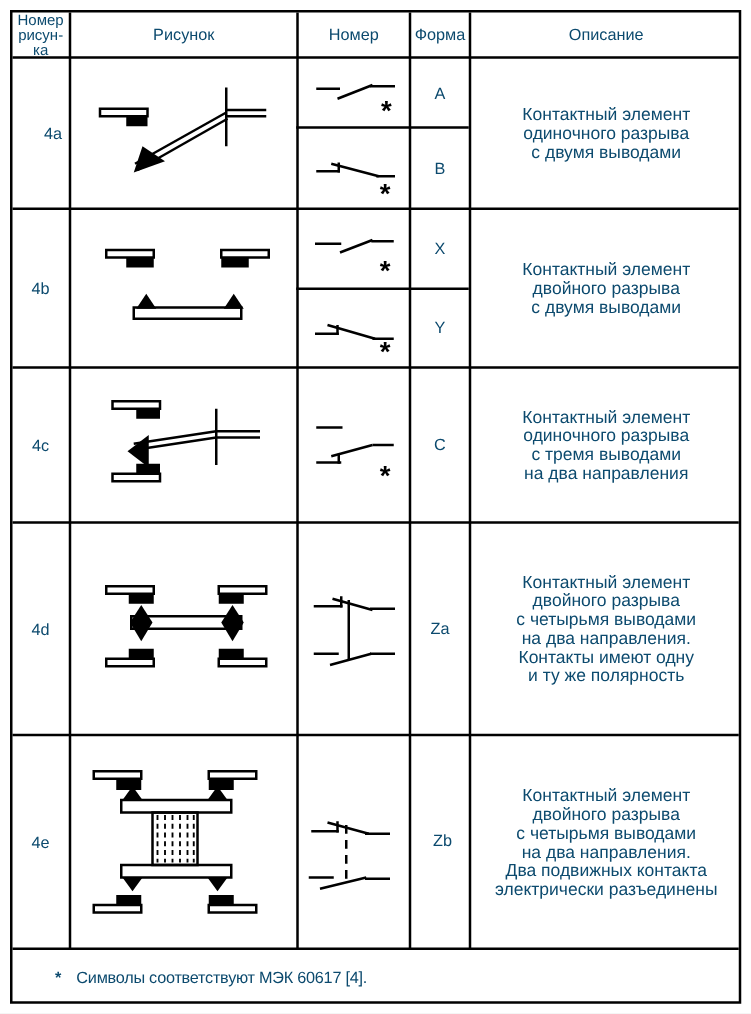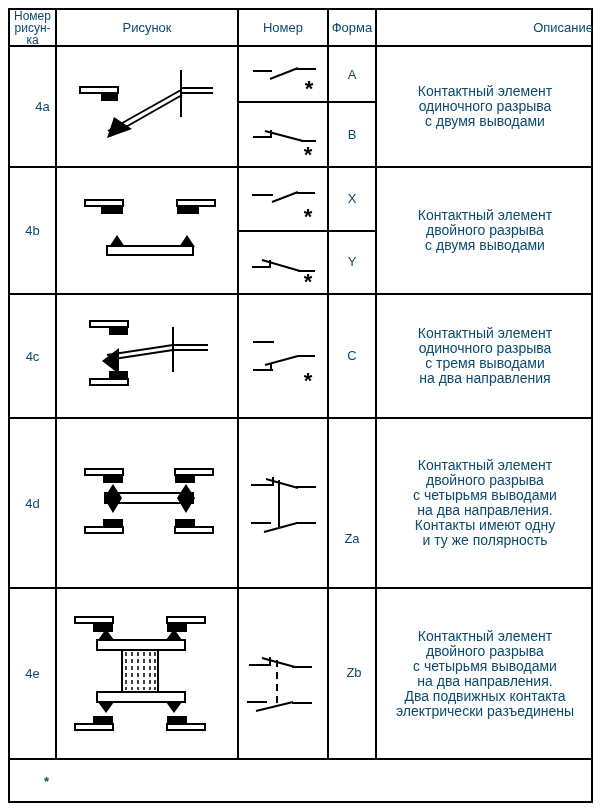--- a/index.html
+++ b/index.html
@@ -55,21 +55,21 @@
   </div>
   <div class="cell" style="left:57px;top:10px;width:180px;height:35px;">
     <span class="hdr">Рисунок</span>
   </div>
   <div class="cell" style="left:239px;top:10px;width:88px;height:35px;">
     <span class="hdr">Номер</span>
   </div>
   <div class="cell" style="left:329px;top:10px;width:46px;height:35px;">
     <span class="hdr">Форма</span>
   </div>
-  <div class="cell" style="left:377px;top:10px;width:216px;height:35px;justify-content:flex-end;">
+  <div class="cell" style="left:377px;top:10px;width:216px;height:35px;">
     <span class="hdr">Описание</span>
   </div>
 
   <div class="cell" style="left:20px;top:47px;width:45px;height:119px;">
     <span class="num">4a</span>
   </div>
 
   <svg class="drawing-svg" style="left:55px;top:45px;" width="182" height="121" viewBox="0 0 182 121">
     <g stroke="#000" stroke-width="2" fill="none">
       <rect x="25" y="42" width="38" height="6"></rect>
@@ -226,21 +226,21 @@
       <line x1="14" y1="68" x2="37" y2="68"></line>
       <line x1="36" y1="60" x2="36" y2="69"></line>
       <line x1="29" y1="62" x2="61" y2="71"></line>
       <line x1="59" y1="70" x2="79" y2="70"></line>
       <line x1="42" y1="63" x2="42" y2="111"></line>
       <line x1="14" y1="106" x2="34" y2="106"></line>
       <line x1="27" y1="115" x2="60" y2="106"></line>
       <line x1="59" y1="106" x2="79" y2="106"></line>
     </g>
   </svg>
-  <div class="cell" style="left:329px;top:419px;width:46px;height:166px;margin-top:36px;">
+  <div class="cell" style="left:329px;top:419px;width:46px;height:166px;">
     <span class="form">Za</span>
   </div>
 
   <div class="cell" style="left:377px;top:419px;width:216px;height:168px;">
     <span class="pre desc">Контактный элемент
 двойного разрыва
 с четырьмя выводами
 на два направления.
 Контакты имеют одну
 и ту же полярность</span>
@@ -298,15 +298,16 @@
     <span class="pre desc">Контактный элемент
 двойного разрыва
 с четырьмя выводами
 на два направления.
 Два подвижных контакта
 электрически разъединены</span>
   </div>
 
   <div class="footnote">
     <span class="mark">*</span>
+    <span class="txt">Символы соответствуют МЭК 60617 [4].</span>
   </div>
 
 </div>
 
 </body></html>

